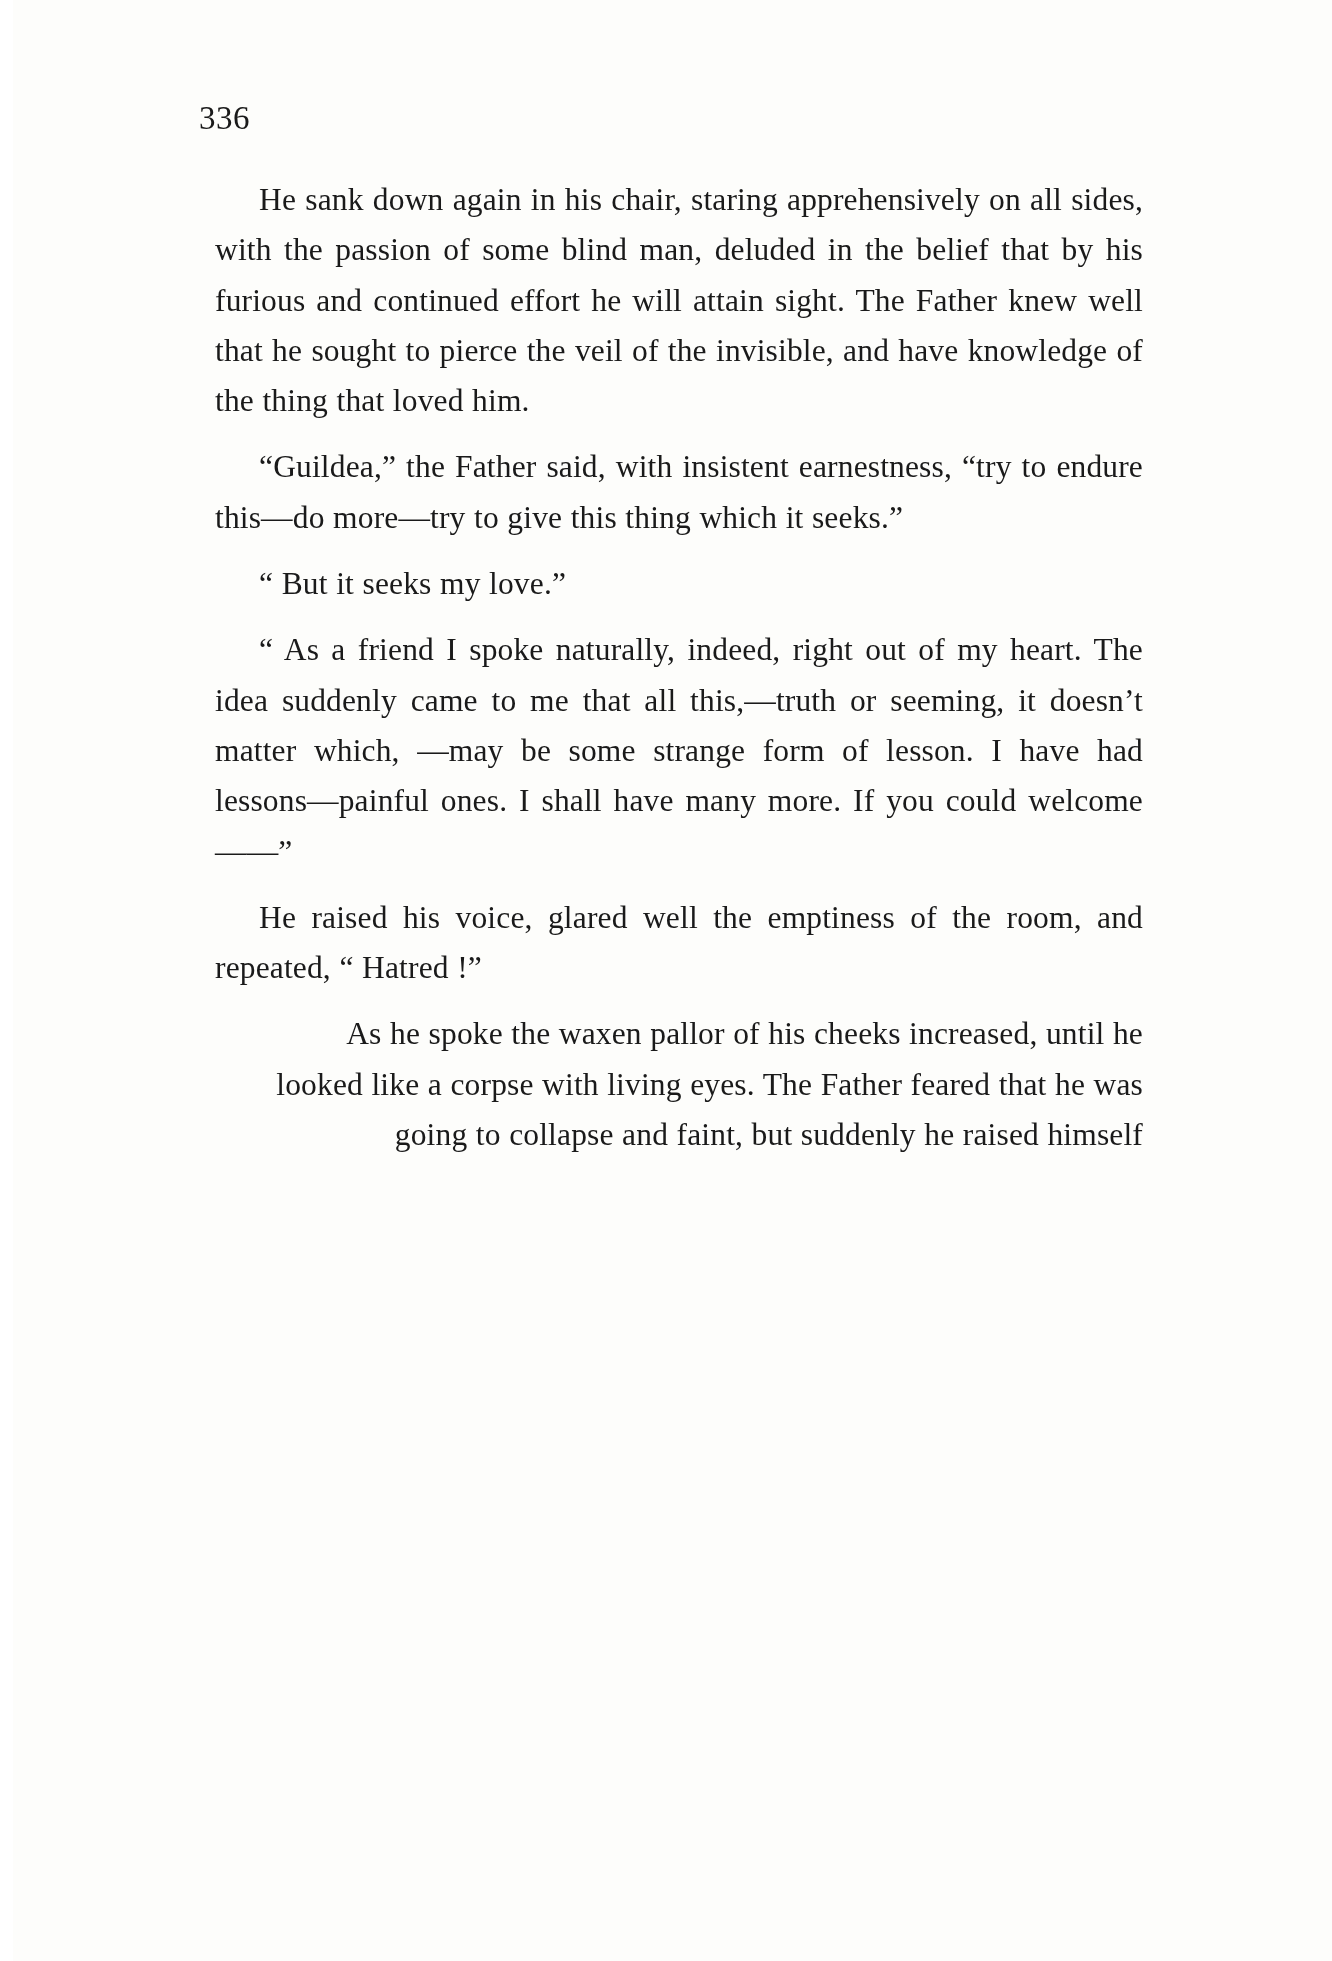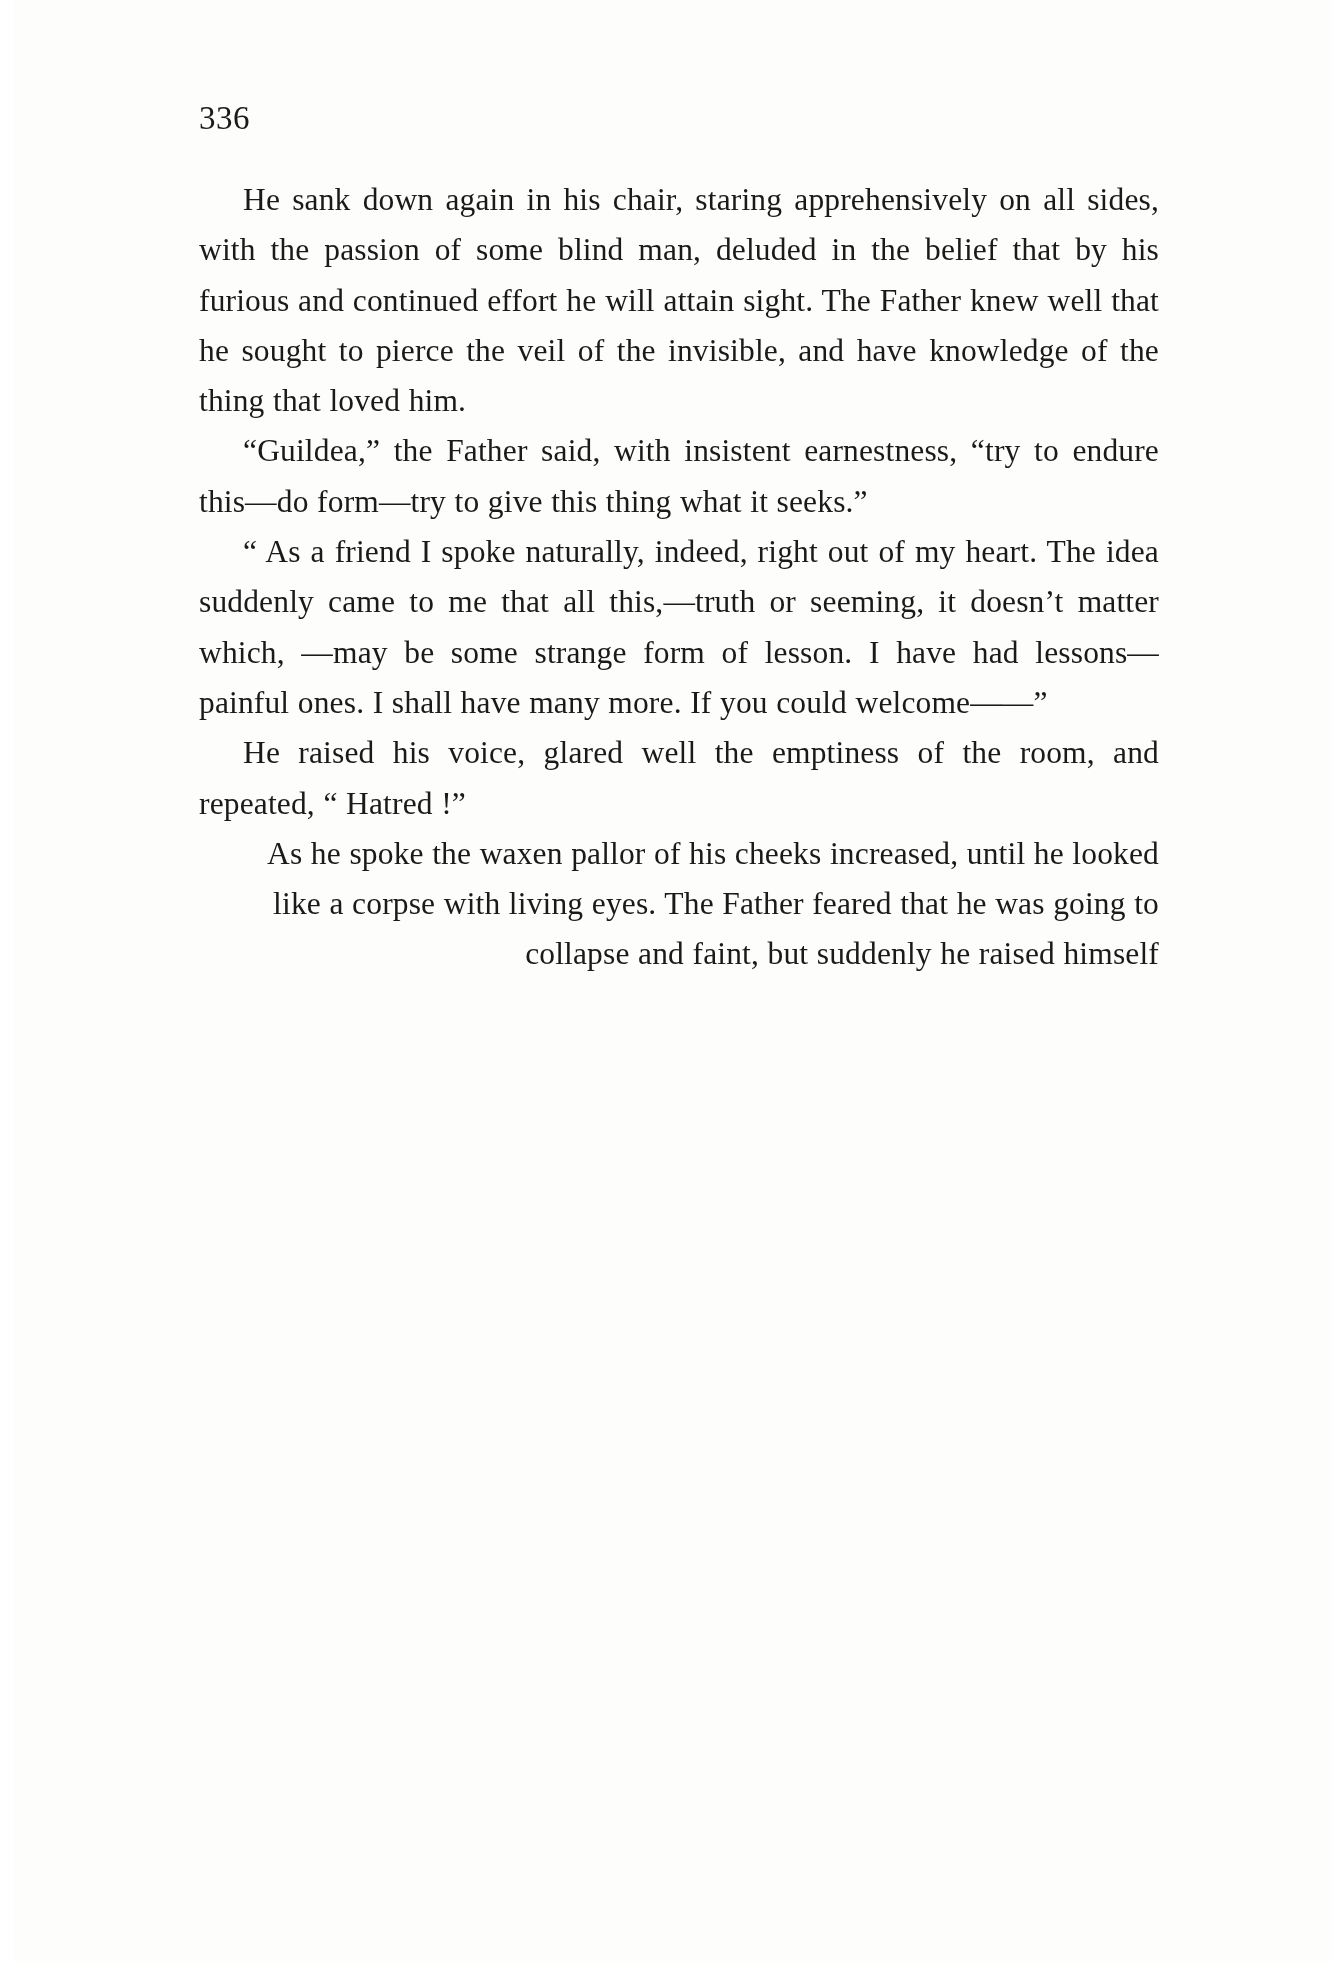--- a/index.html
+++ b/index.html
@@ -41,21 +41,21 @@
     letter-spacing: 0.5px;
     width: 130px;
     flex: 0 0 130px;
   }
   .head-title {
     font-size: 29px;
     letter-spacing: 2.2px;
     font-weight: 400;
   }
   p.para {
-    margin: 0;
+    margin: 16px;
     font-size: 31.5px;
     line-height: 50.3px;
     text-align: justify;
     text-justify: inter-word;
     text-indent: 44px;
     letter-spacing: 0.15px;
     word-spacing: 0.5px;
     -webkit-hyphens: none;
     hyphens: none;
   }
@@ -67,19 +67,20 @@
 <body>
 
 <div class="page">
   <div class="content">
 
     <div class="running-head">
       <span class="folio">336</span>
     </div>
 
     <p class="para">He sank down again in his chair, staring apprehensively on all sides, with the passion of some blind man, deluded in the belief that by his furious and continued effort he will attain sight. The Father knew well that he sought to pierce the veil of the invisible, and have knowledge of the thing that loved him.</p>
-    <p class="para">“Guildea,” the Father said, with insistent earnestness, “try to endure this—do form—try to give this thing what it seeks.”</p>
+    <p class="para">“Guildea,” the Father said, with insistent earnestness, “try to endure this—do more—try to give this thing which it seeks.”</p>
+    <p class="para">“ But it seeks my love.”</p>
     <p class="para">“ As a friend I spoke naturally, indeed, right out of my heart. The idea suddenly came to me that all this,—truth or seeming, it doesn’t matter which, —may be some strange form of lesson. I have had lessons—painful ones. I shall have many more. If you could welcome——”</p>
     <p class="para">He raised his voice, glared well the emptiness of the room, and repeated, “ Hatred !”</p>
     <p class="para">As he spoke the waxen pallor of his cheeks increased, until he looked like a corpse with living eyes. The Father feared that he was going to collapse and faint, but suddenly he raised himself</p>
 
   </div>
 </div>
 
 </body></html>

